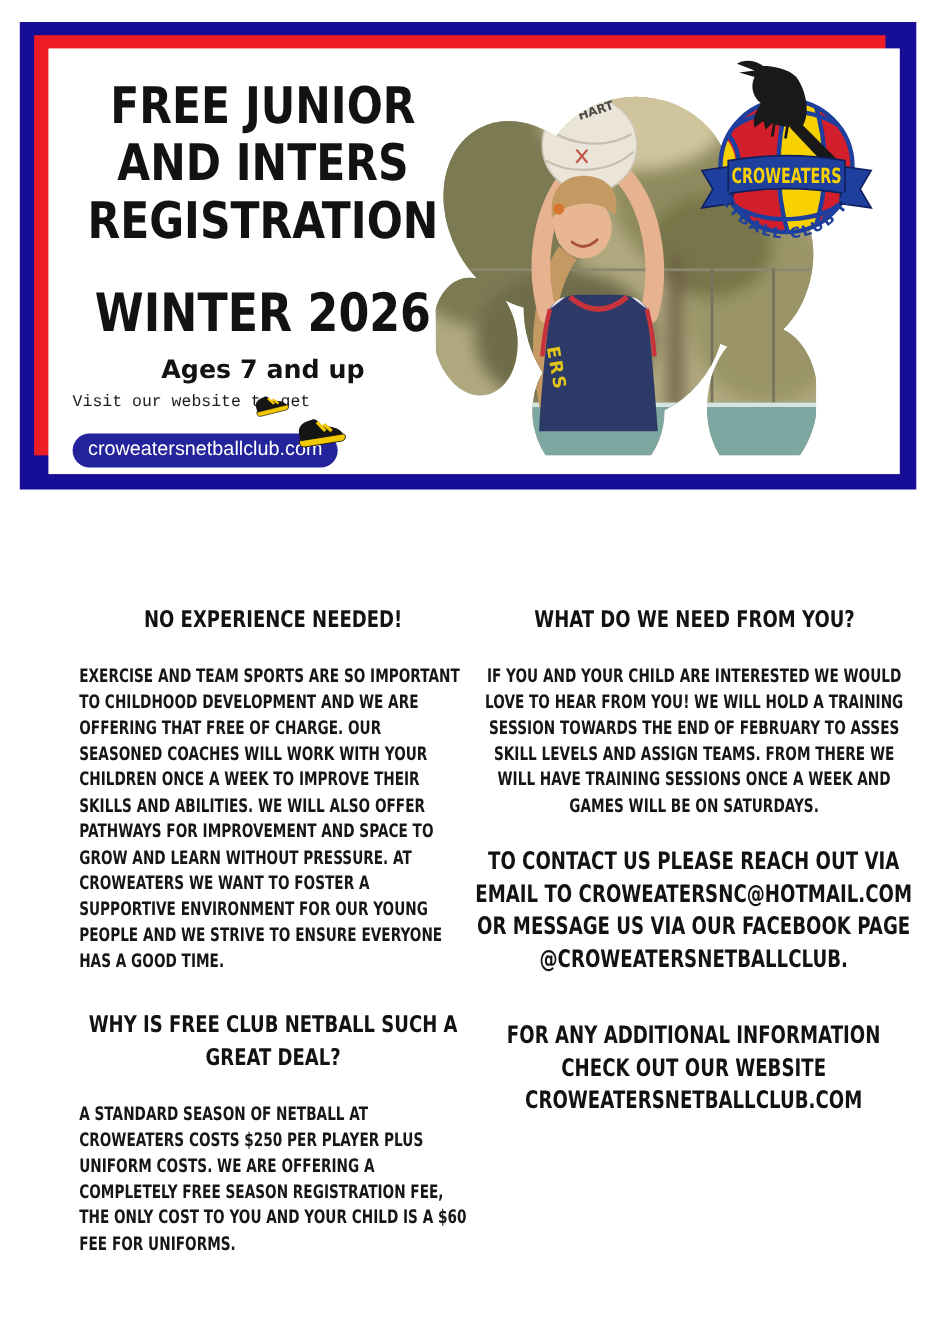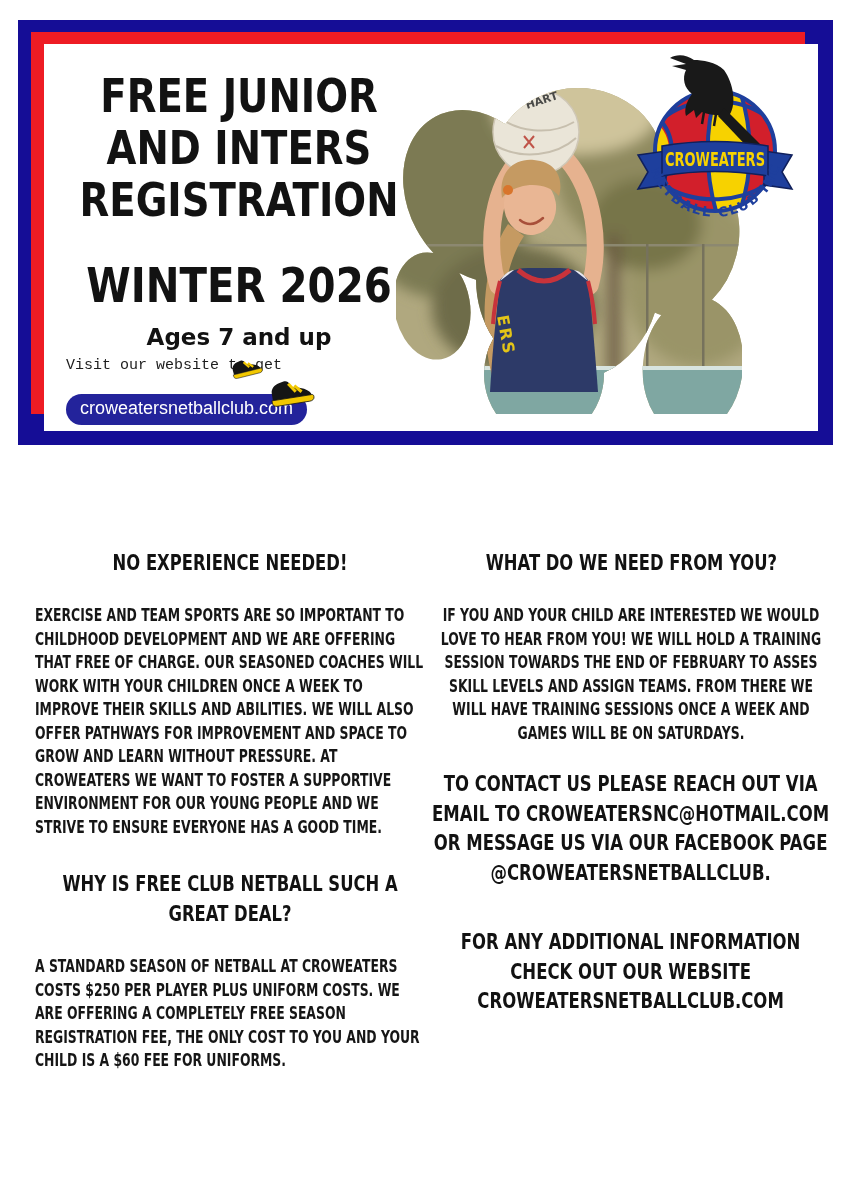--- a/index.html
+++ b/index.html
@@ -27,21 +27,21 @@
         padding:7px 14px 8px;border-radius:16px;border:none;cursor:pointer;}
   .shoe{position:absolute;}
   .shoe-small{left:186px;top:314px;width:32px;height:20px;transform:rotate(-14deg);}
   .shoe-big{left:224px;top:334px;width:46px;height:29px;transform:rotate(-9deg);}
 
   .photo-svg{position:absolute;left:352px;top:40px;width:346px;height:330px;}
   .logo-svg{position:absolute;left:588px;top:10px;width:166px;height:178px;}
 
   
   .columns{position:absolute;left:35px;top:548px;width:796px;display:flex;gap:6px;}
-  .col-left{width:390px;}
+  .col-left{width:390px;margin-left:37px;}
   .col-right{width:400px;}
 
   .caps-head{font-weight:bold;font-size:21px;line-height:30px;text-align:center;color:#121212;
              transform:scaleX(.78);transform-origin:50% 0;width:128.2%;margin-left:-14.1%;}
   .caps-body{font-weight:bold;font-size:17px;line-height:23.5px;color:#161616;
              transform:scaleX(.73);transform-origin:0 0;width:137%;margin:0;}
   .caps-body.center{text-align:center;transform-origin:50% 0;margin-left:-18.5%;}
   .caps-big{font-weight:bold;font-size:22px;line-height:29.5px;text-align:center;color:#121212;
             transform:scaleX(.75);transform-origin:50% 0;width:133.3%;margin-left:-16.65%;}
 

